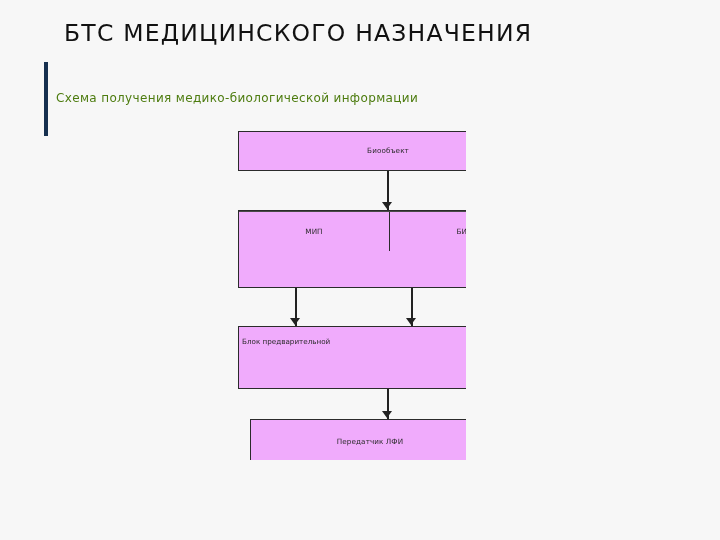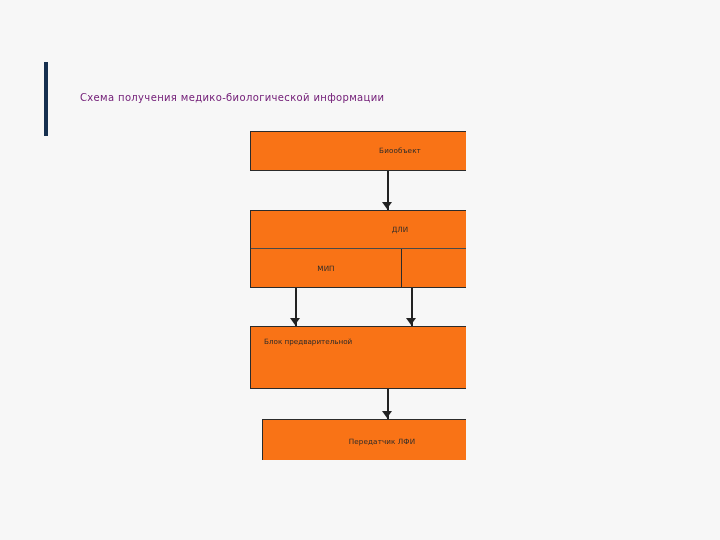--- a/index.html
+++ b/index.html
@@ -33,26 +33,26 @@
   .title-line {
     font-size: 23.5px;
     line-height: 31px;
     letter-spacing: 1.2px;
     color: #111111;
     white-space: nowrap;
     font-weight: normal;
   }
   #subtitle {
     position: absolute;
-    left: 80px;
+    left: 56px;
     top: 88px;
-    font-size: 10px;
+    font-size: 12px;
     line-height: 20px;
     letter-spacing: 0.35px;
-    color: #701a75;
+    color: #4d7c0f;
     white-space: nowrap;
   }
 
   
   #diagram {
     position: absolute;
     left: 238px;
     top: 128px;
     width: 228px;   
     height: 332px;  
@@ -63,26 +63,25 @@
     position: absolute;
     left: 0;
     top: 0;
     width: 300px;
     height: 400px;
   }
 
   .node {
     position: absolute;
     border: 1.6px solid #2b2b2b;
-    background: #f97316;
+    background: #f0abfc;
     box-sizing: border-box;
     display: flex;
     align-items: center;
     justify-content: center;
-    margin-left: 12px;
   }
   .node-label {
     font-size: 7.2px;
     color: #2b2b2b;
     letter-spacing: 0.1px;
     text-align: center;
     line-height: 10px;
     white-space: nowrap;
   }
 
@@ -115,21 +114,21 @@
     box-sizing: border-box;
   }
   #node-bip {
     border-left: 1.6px solid #2b2b2b;
   }
 
   
   #node-preprocess {
     left: 0px;  top: 198px;  width: 300px; height: 63px;
     display: block;
-    padding: 9px 12px 0 13px;
+    padding: 9px 12px 0 3px;
   }
   #node-preprocess .line-a {
     font-size: 7.2px; color: #2b2b2b; line-height: 12px;
     text-align: left; white-space: nowrap;
   }
   #node-preprocess .line-b {
     font-size: 7.2px; color: #2b2b2b; line-height: 12px;
     text-align: right; white-space: nowrap; padding-right: 6px;
   }
 
@@ -164,38 +163,36 @@
 
   #conn-3      { left: 149px; top: 261px; height: 30px; }
   #arrow-3     { left: 144px; top: 283px; }
 </style>
 </head>
 <body>
 
 <div id="accent-bar"></div>
 
 <div id="title-block">
+  <div class="title-line">БТС МЕДИЦИНСКОГО НАЗНАЧЕНИЯ</div>
 </div>
 
 <div id="subtitle">Схема получения медико-биологической информации</div>
 
 <div id="diagram">
   <div id="diagram-canvas">
 
     <div class="node" id="node-bioobject">
       <span class="node-label">Биообъект</span>
     </div>
 
     <div class="conn" id="conn-1"></div>
     <div class="arrowhead" id="arrow-1"></div>
 
     <div class="node" id="node-dli">
-      <div id="node-dli-title">
-        <span class="node-label">ДЛИ</span>
-      </div>
       <div id="node-dli-row">
         <div id="node-mip">
           <span class="node-label">МИП</span>
         </div>
         <div id="node-bip">
           <span class="node-label">БИП</span>
         </div>
       </div>
     </div>
 

